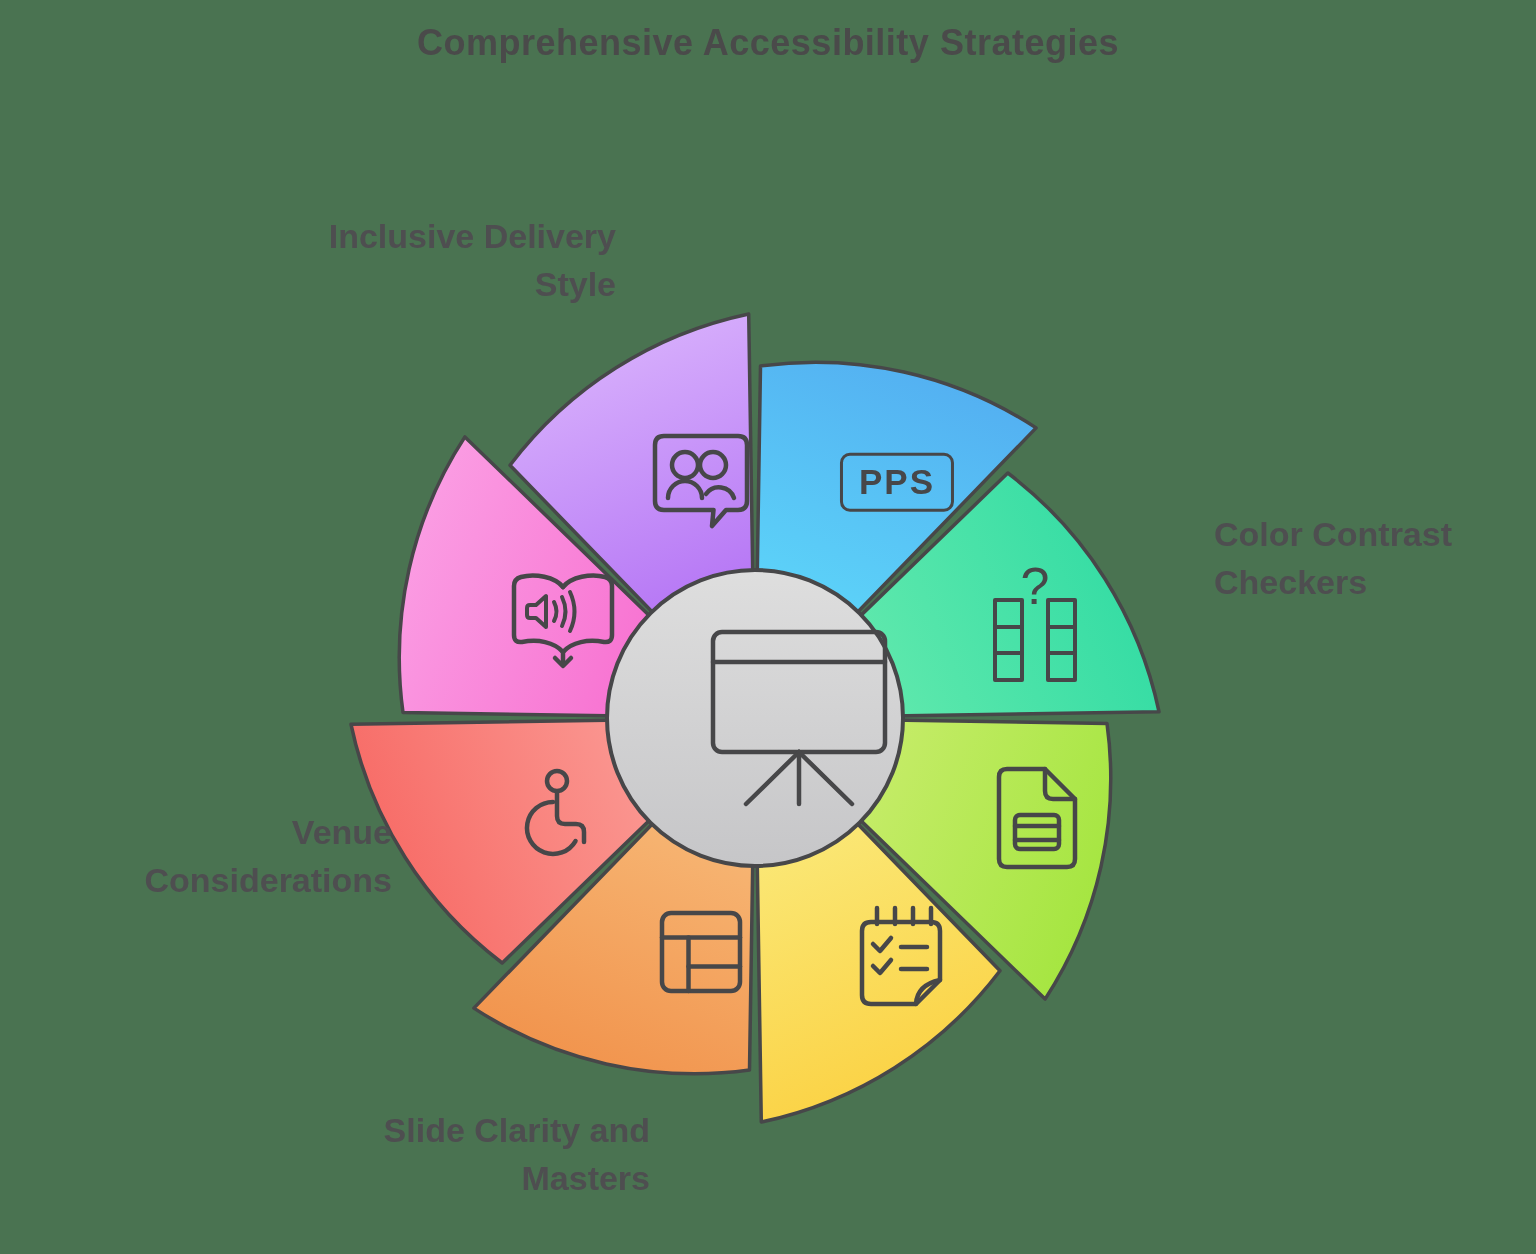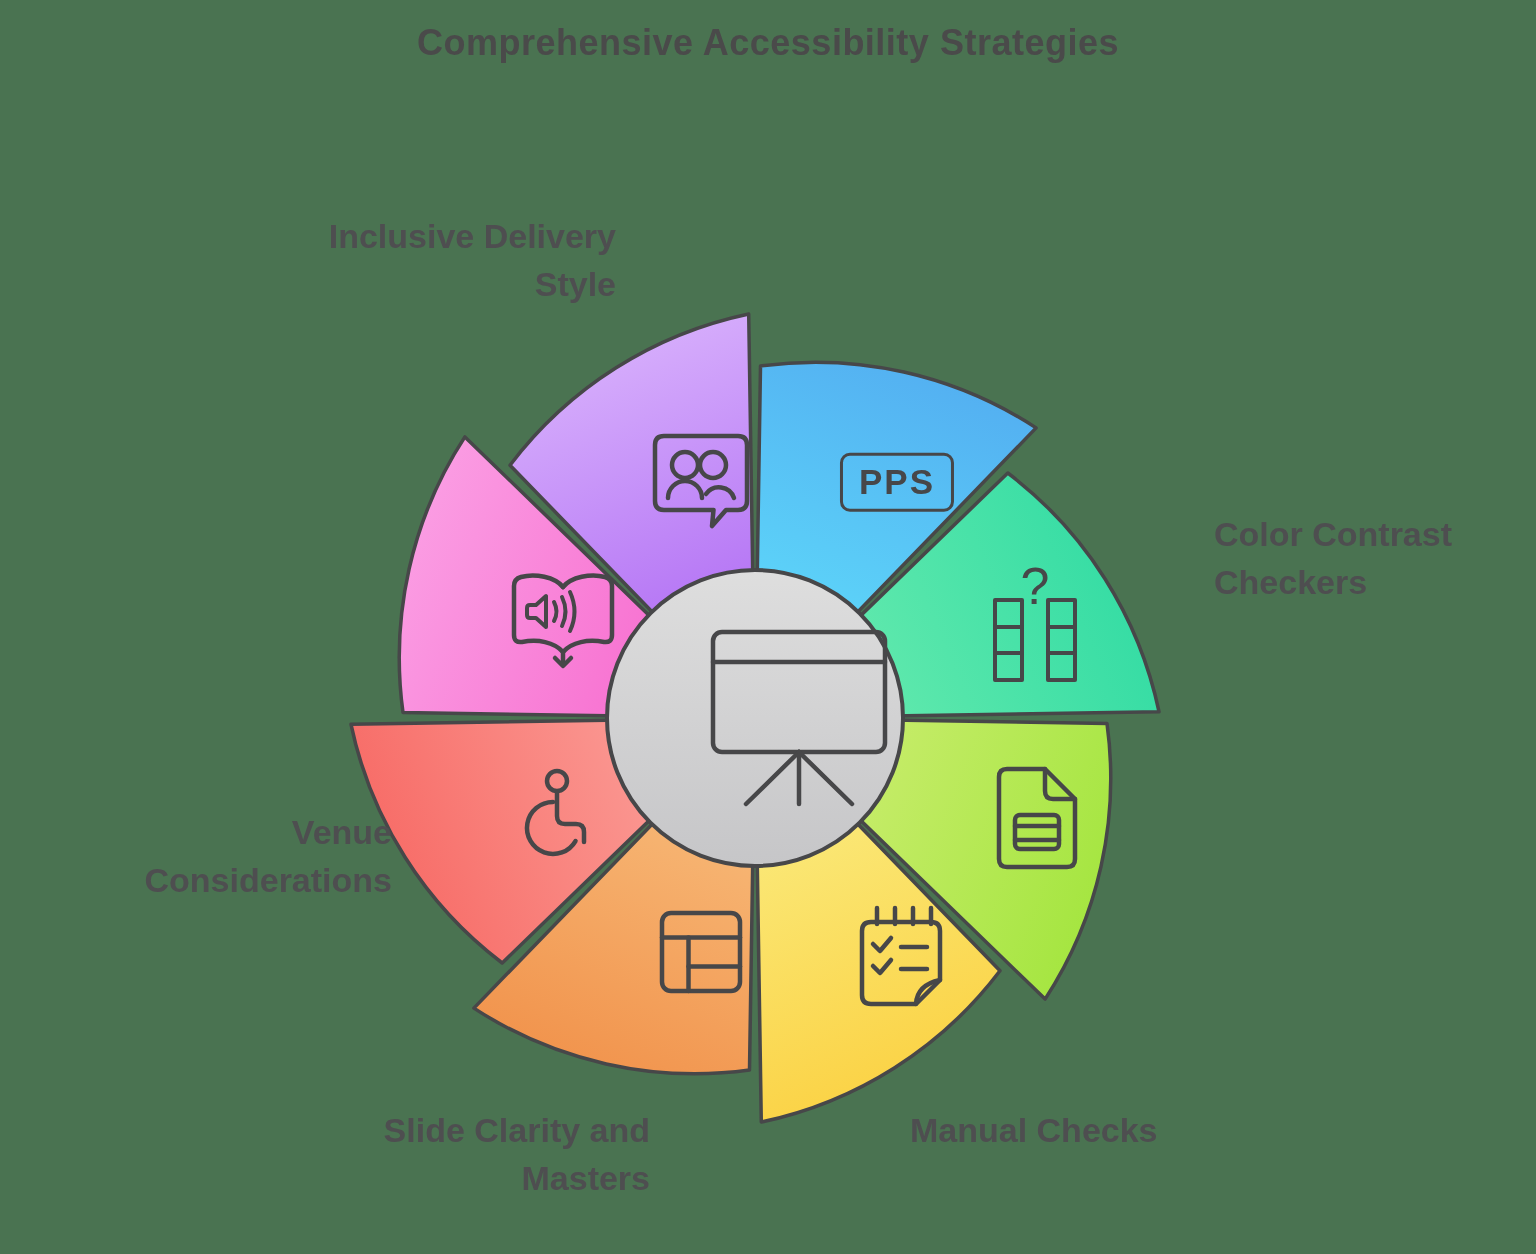--- a/index.html
+++ b/index.html
@@ -183,21 +183,20 @@
         <circle cx="39" cy="37" r="13"></circle>
         <circle cx="67" cy="37" r="13"></circle>
         <path d="M 22 70 A 17 17 0 0 1 56 70"></path>
         <path d="M 60 66 A 16 16 0 0 1 88 70"></path>
       </g>
     </svg>
   </div>
 
   <div class="label" style="left:1178px;top:510px;margin-left:36px;">Color Contrast
 Checkers</div>
-  <div class="label" style="left:910px;top:1106px;">Manual Checks</div>
   <div class="label right" style="right:886px;top:1106px;">Slide Clarity and
 Masters</div>
   <div class="label right" style="right:1144px;top:808px;">Venue
 Considerations</div>
   <div class="label right" style="right:920px;top:212px;">Inclusive Delivery
 Style</div>
 
 </div>
 
 </body></html>

